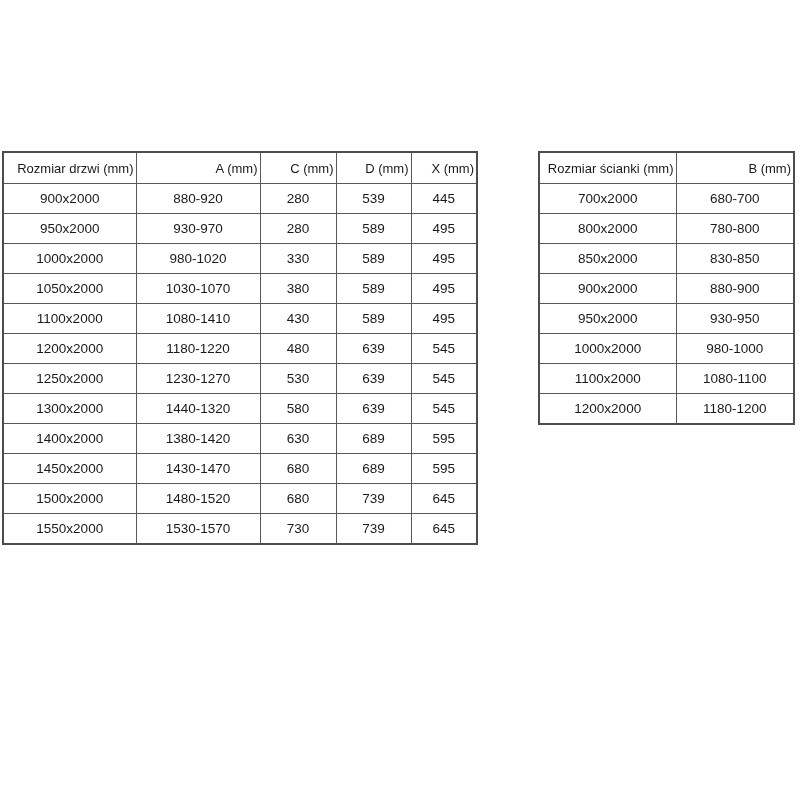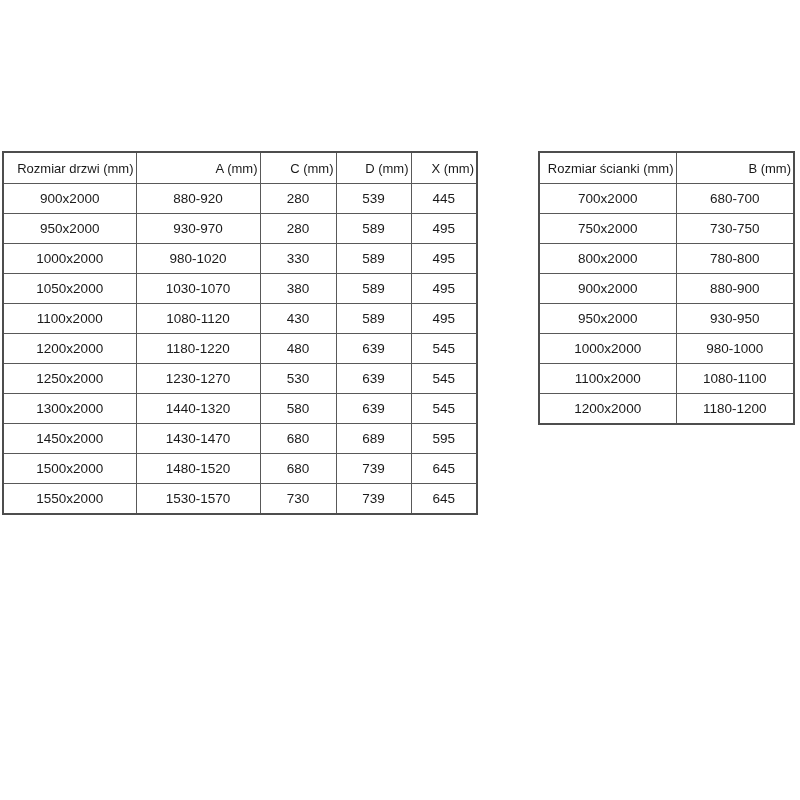--- a/index.html
+++ b/index.html
@@ -101,21 +101,21 @@
           </tr>
           <tr>
             <td>1050x2000</td>
             <td>1030-1070</td>
             <td>380</td>
             <td>589</td>
             <td>495</td>
           </tr>
           <tr>
             <td>1100x2000</td>
-            <td>1080-1120</td>
+            <td>1080-1410</td>
             <td>430</td>
             <td>589</td>
             <td>495</td>
           </tr>
           <tr>
             <td>1200x2000</td>
             <td>1180-1220</td>
             <td>480</td>
             <td>639</td>
             <td>545</td>
@@ -126,20 +126,27 @@
             <td>530</td>
             <td>639</td>
             <td>545</td>
           </tr>
           <tr>
             <td>1300x2000</td>
             <td>1440-1320</td>
             <td>580</td>
             <td>639</td>
             <td>545</td>
+          </tr>
+          <tr>
+            <td>1400x2000</td>
+            <td>1380-1420</td>
+            <td>630</td>
+            <td>689</td>
+            <td>595</td>
           </tr>
           <tr>
             <td>1450x2000</td>
             <td>1430-1470</td>
             <td>680</td>
             <td>689</td>
             <td>595</td>
           </tr>
           <tr>
             <td>1500x2000</td>
@@ -170,26 +177,26 @@
           <th>Rozmiar ścianki (mm)</th>
           <th>B (mm)</th>
         </tr>
       </thead>
       <tbody>
           <tr>
             <td>700x2000</td>
             <td>680-700</td>
           </tr>
           <tr>
-            <td>750x2000</td>
-            <td>730-750</td>
-          </tr>
-          <tr>
             <td>800x2000</td>
             <td>780-800</td>
+          </tr>
+          <tr>
+            <td>850x2000</td>
+            <td>830-850</td>
           </tr>
           <tr>
             <td>900x2000</td>
             <td>880-900</td>
           </tr>
           <tr>
             <td>950x2000</td>
             <td>930-950</td>
           </tr>
           <tr>

